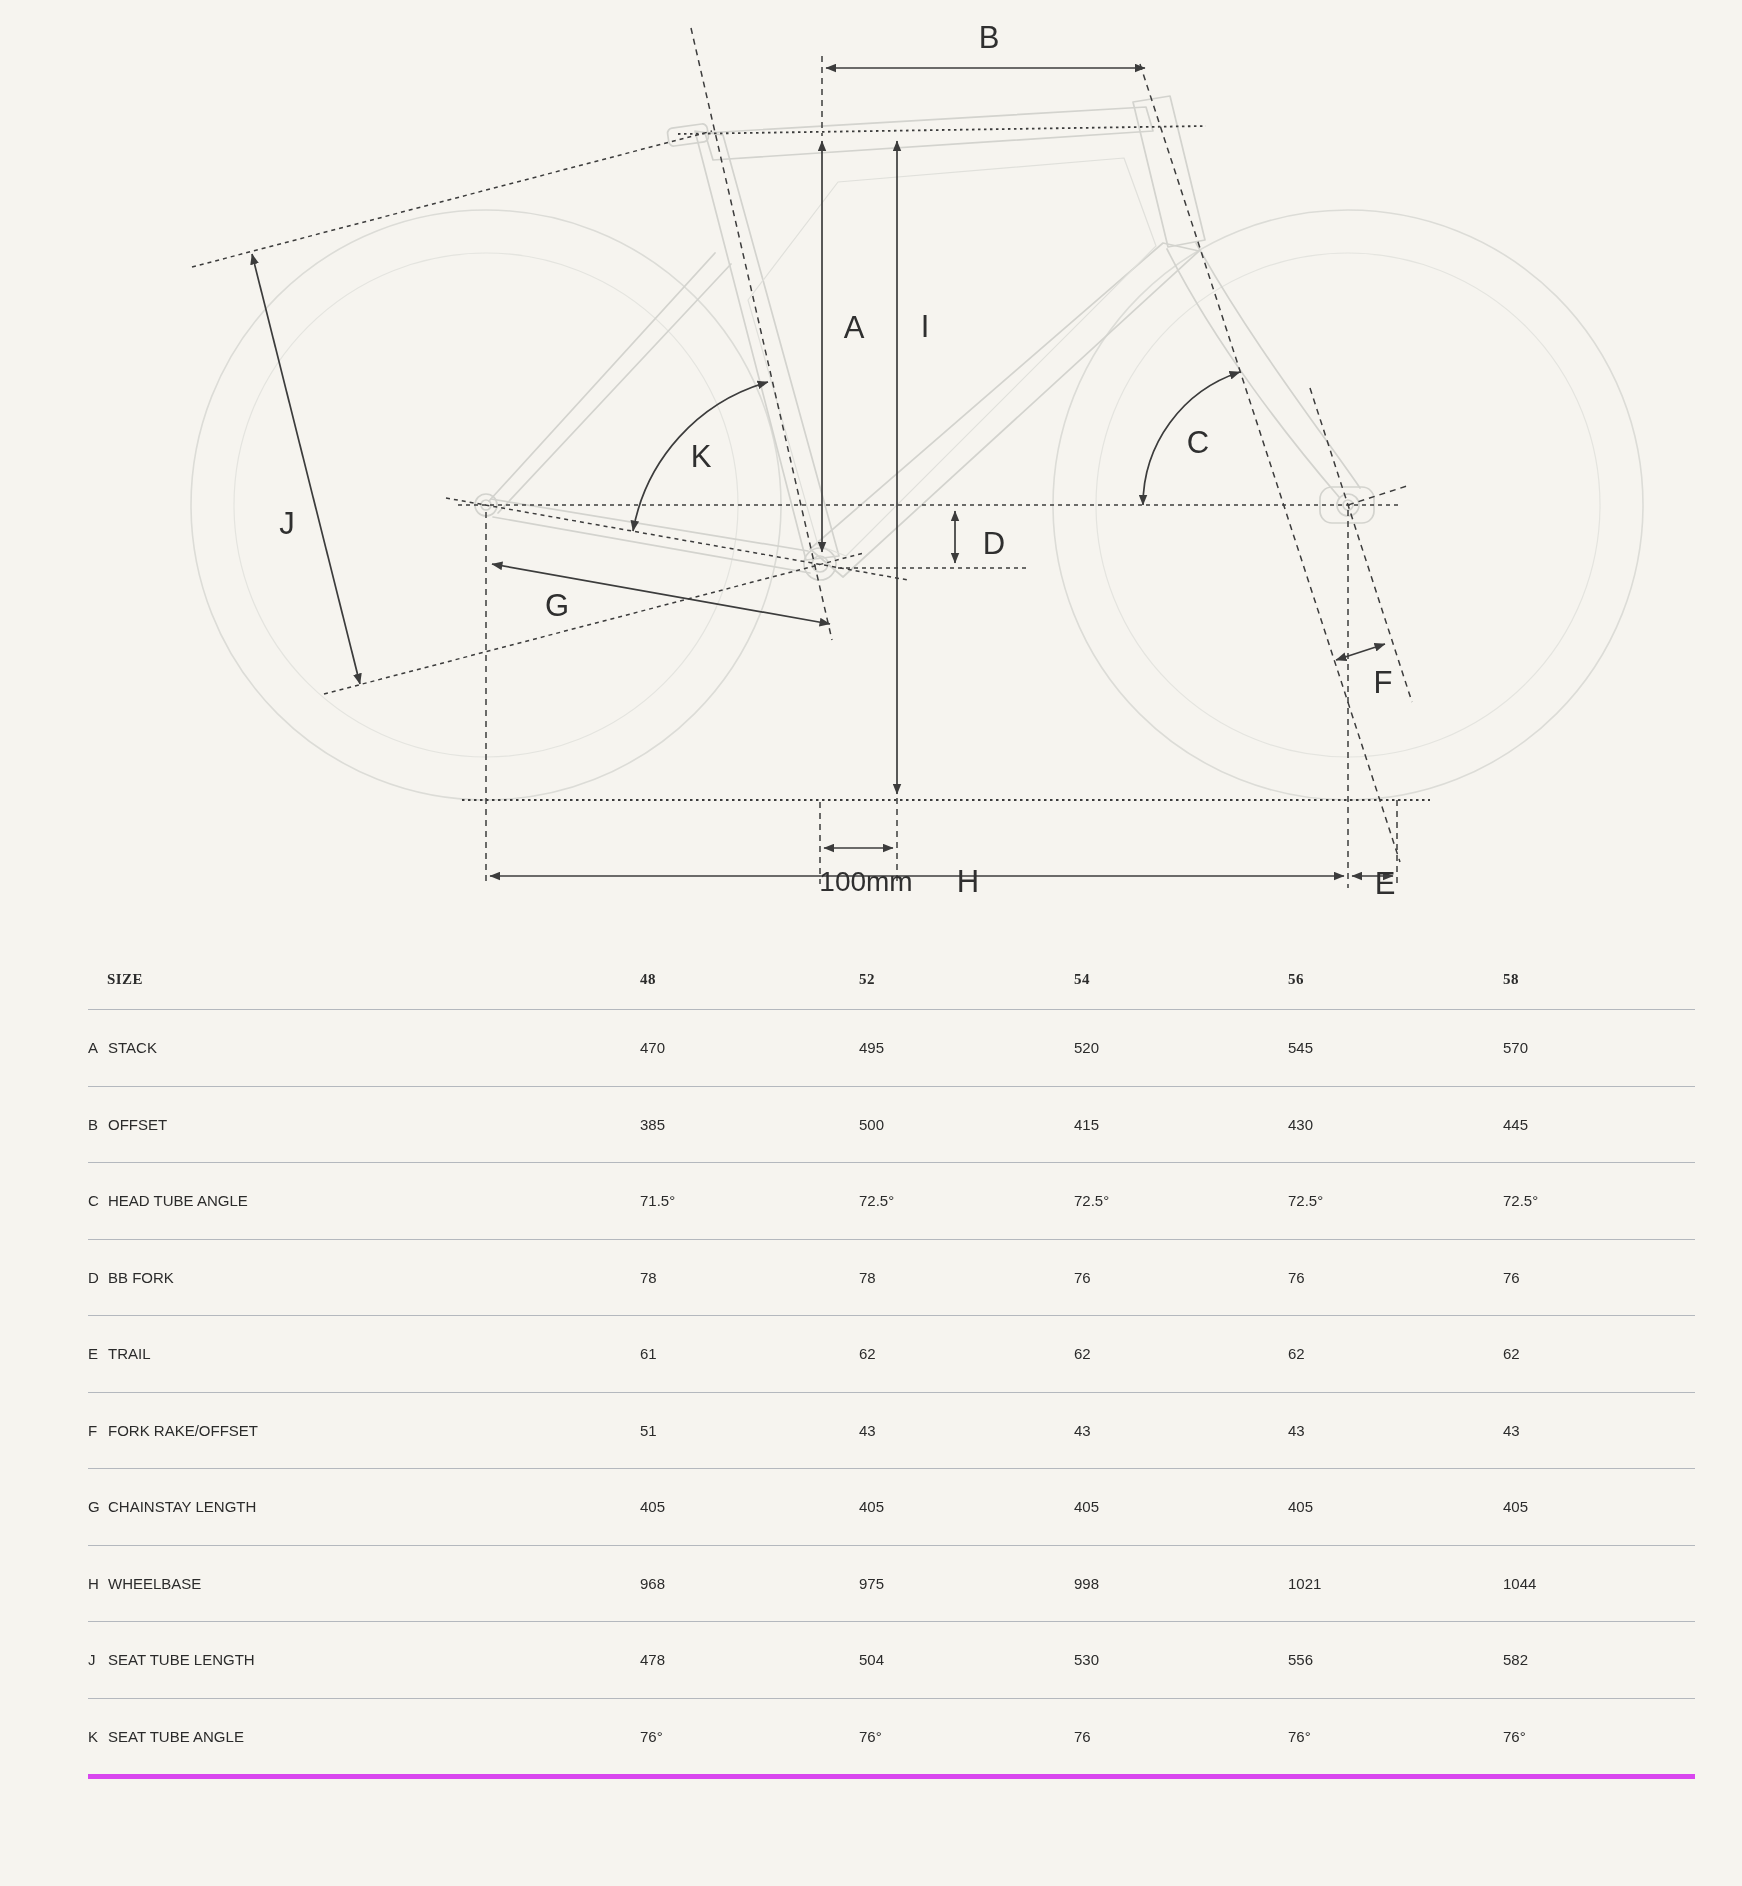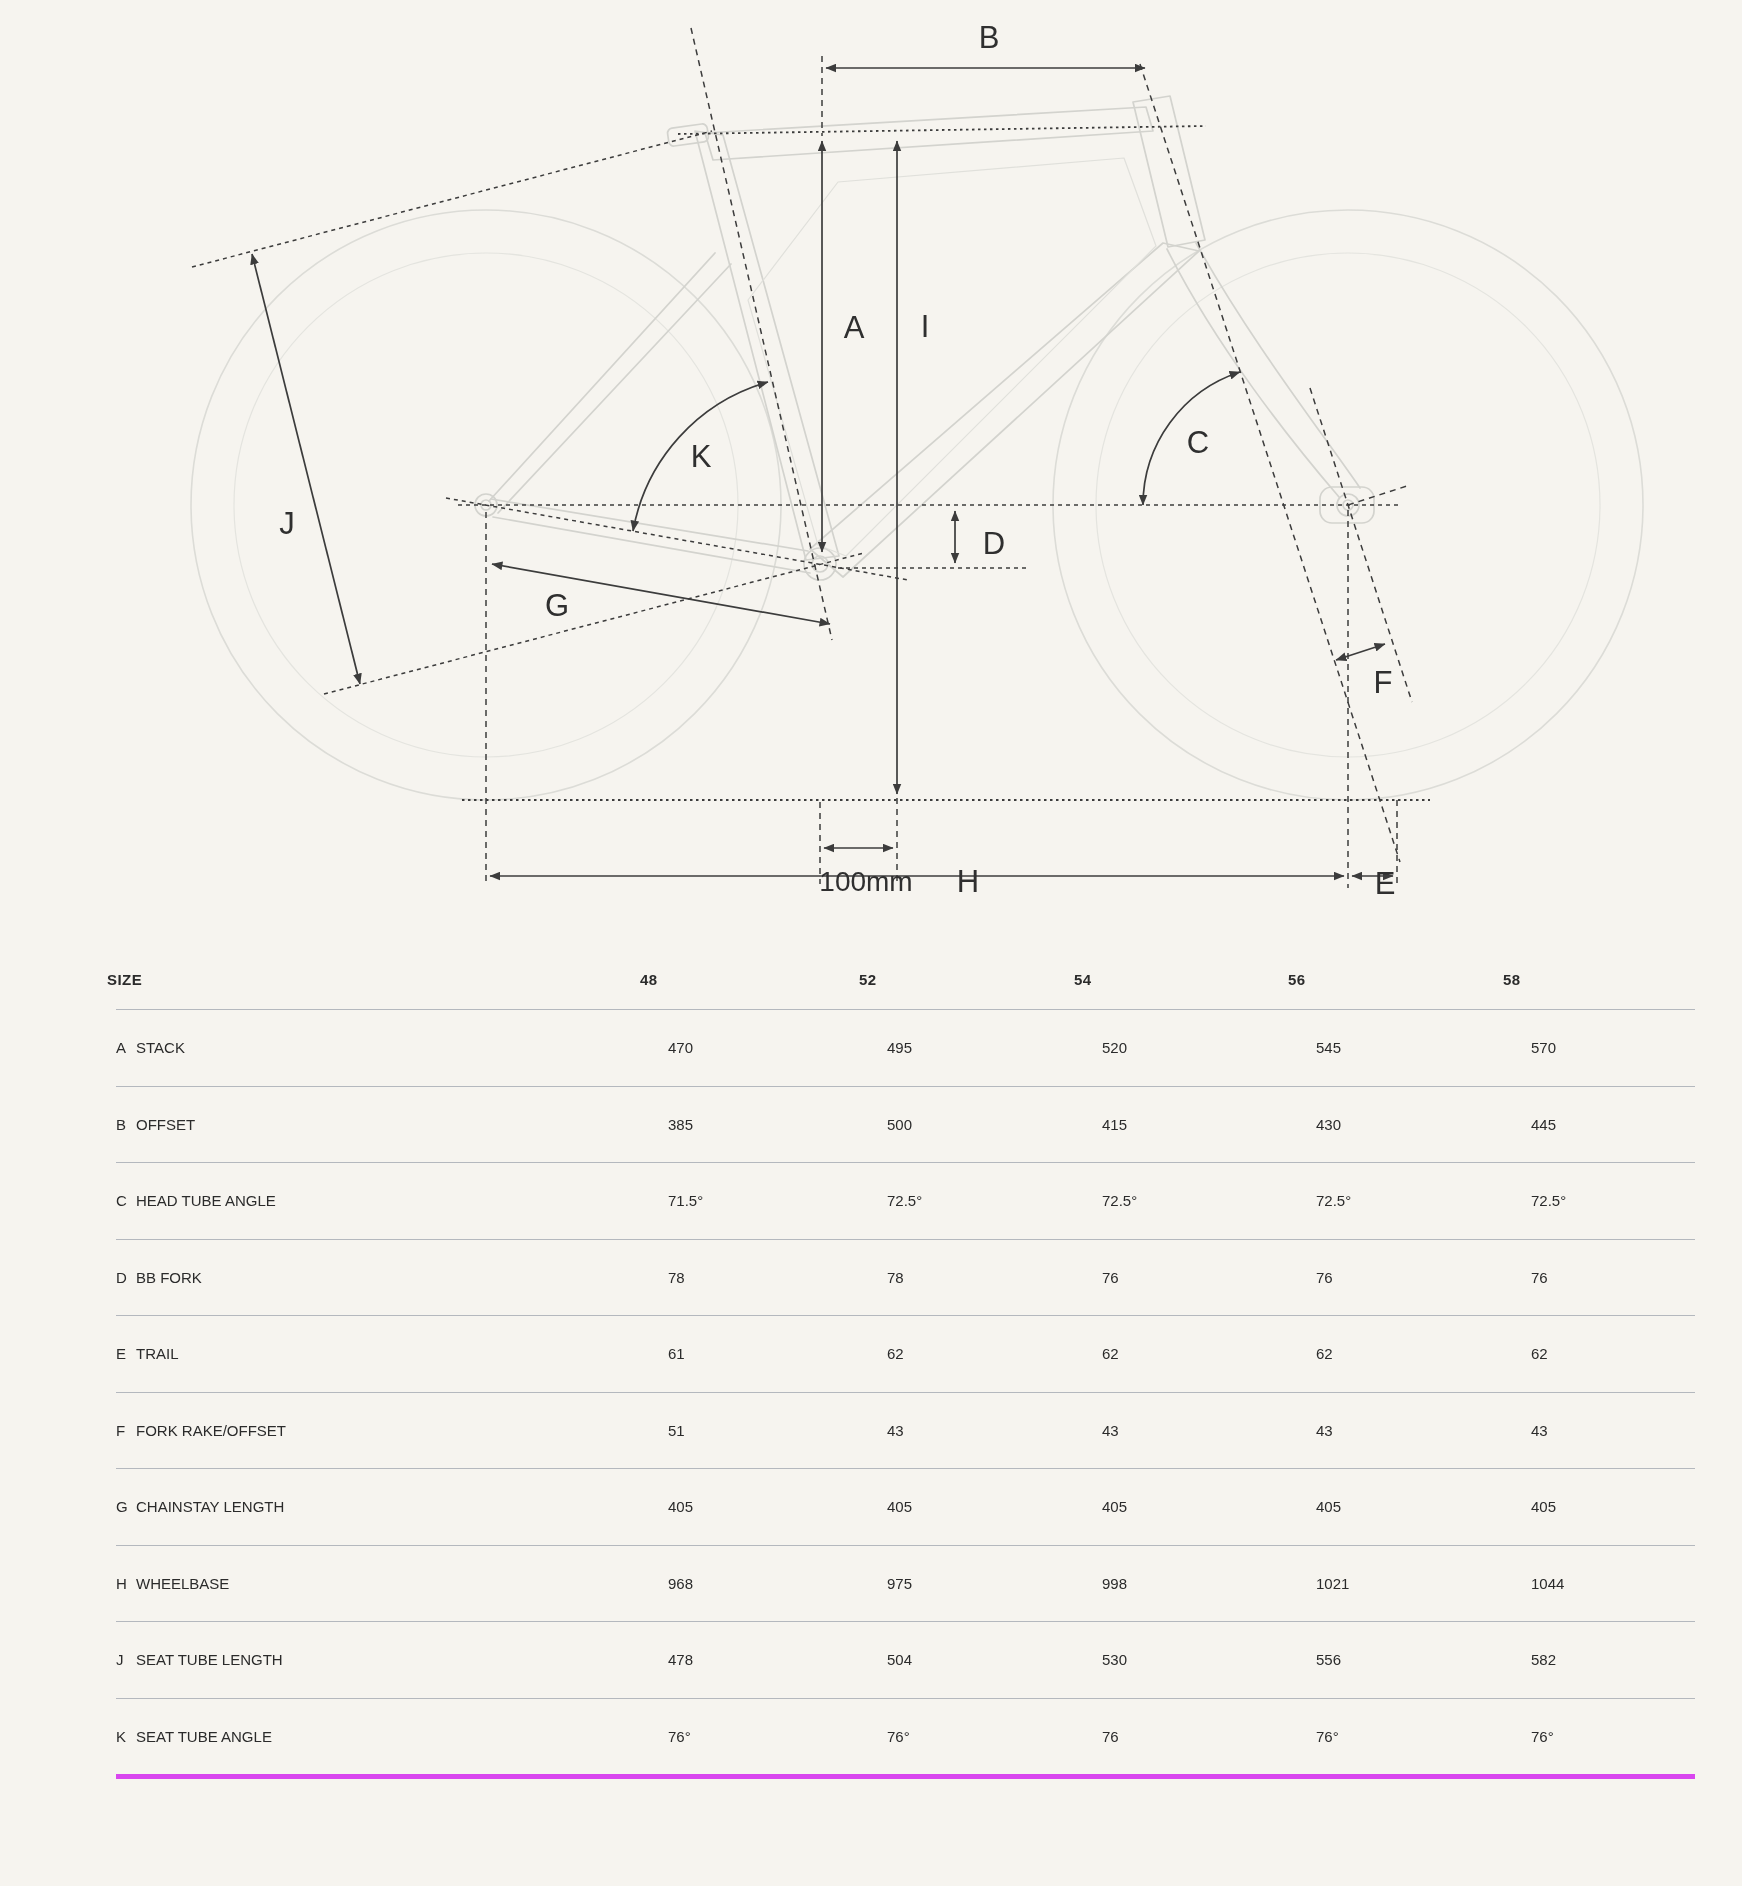--- a/index.html
+++ b/index.html
@@ -17,29 +17,28 @@
   }
   .dim-label{font-size:31px;}
   .dim-label-small{font-size:28px;}
 
   
   .geo-table{position:absolute;left:88px;top:950px;width:1607px;font-size:15px;}
   .t-header{
     display:grid;
     grid-template-columns:552px 219px 215px 214px 215px auto;
     height:59px;align-items:center;
-    font-weight:bold;letter-spacing:.03em;
+    font-weight:bold;letter-spacing:.03em;font-family:Liberation Serif, serif;
   }
   .t-header .size-label{padding-left:19px;}
   .t-row{
     display:grid;
     grid-template-columns:552px 219px 215px 214px 215px auto;
     height:75.5px;align-items:center;
     border-top:1px solid #b4b8be;
-    margin-left:28px;
   }
   .t-row:last-child{border-bottom:5px solid #d946ef;}
   .row-letter{display:inline-block;width:20px;}
   .cell{white-space:nowrap;}
 </style>
 </head>
 <body>
 
 <div class="diagram-wrap">
 <svg width="1742" height="950" viewBox="0 0 1742 950">

